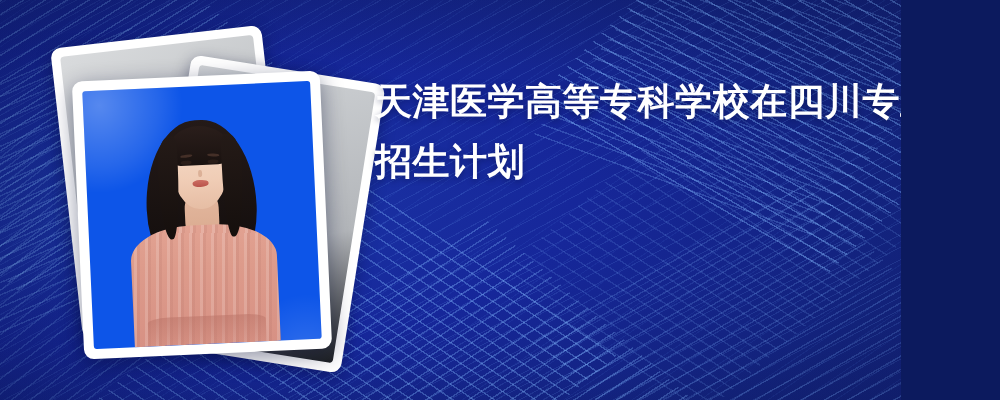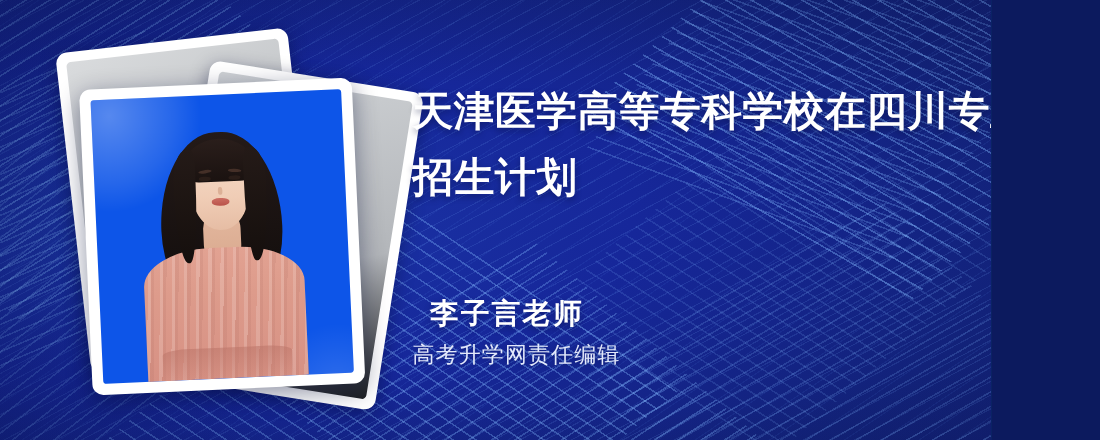--- a/index.html
+++ b/index.html
@@ -411,19 +411,15 @@
           <div class="p-lip"></div>
         </div>
       </div>
     </div>
 
   </div>
 
   <div class="content">
     <h1 class="title">天津医学高等专科学校在四川专业招生计划</h1>
 
-    <div class="byline">
-      <div class="author">李子言老师</div>
-      <div class="editor">高考升学网责任编辑</div>
-    </div>
   </div>
 
 </div>
 
 </body></html>

